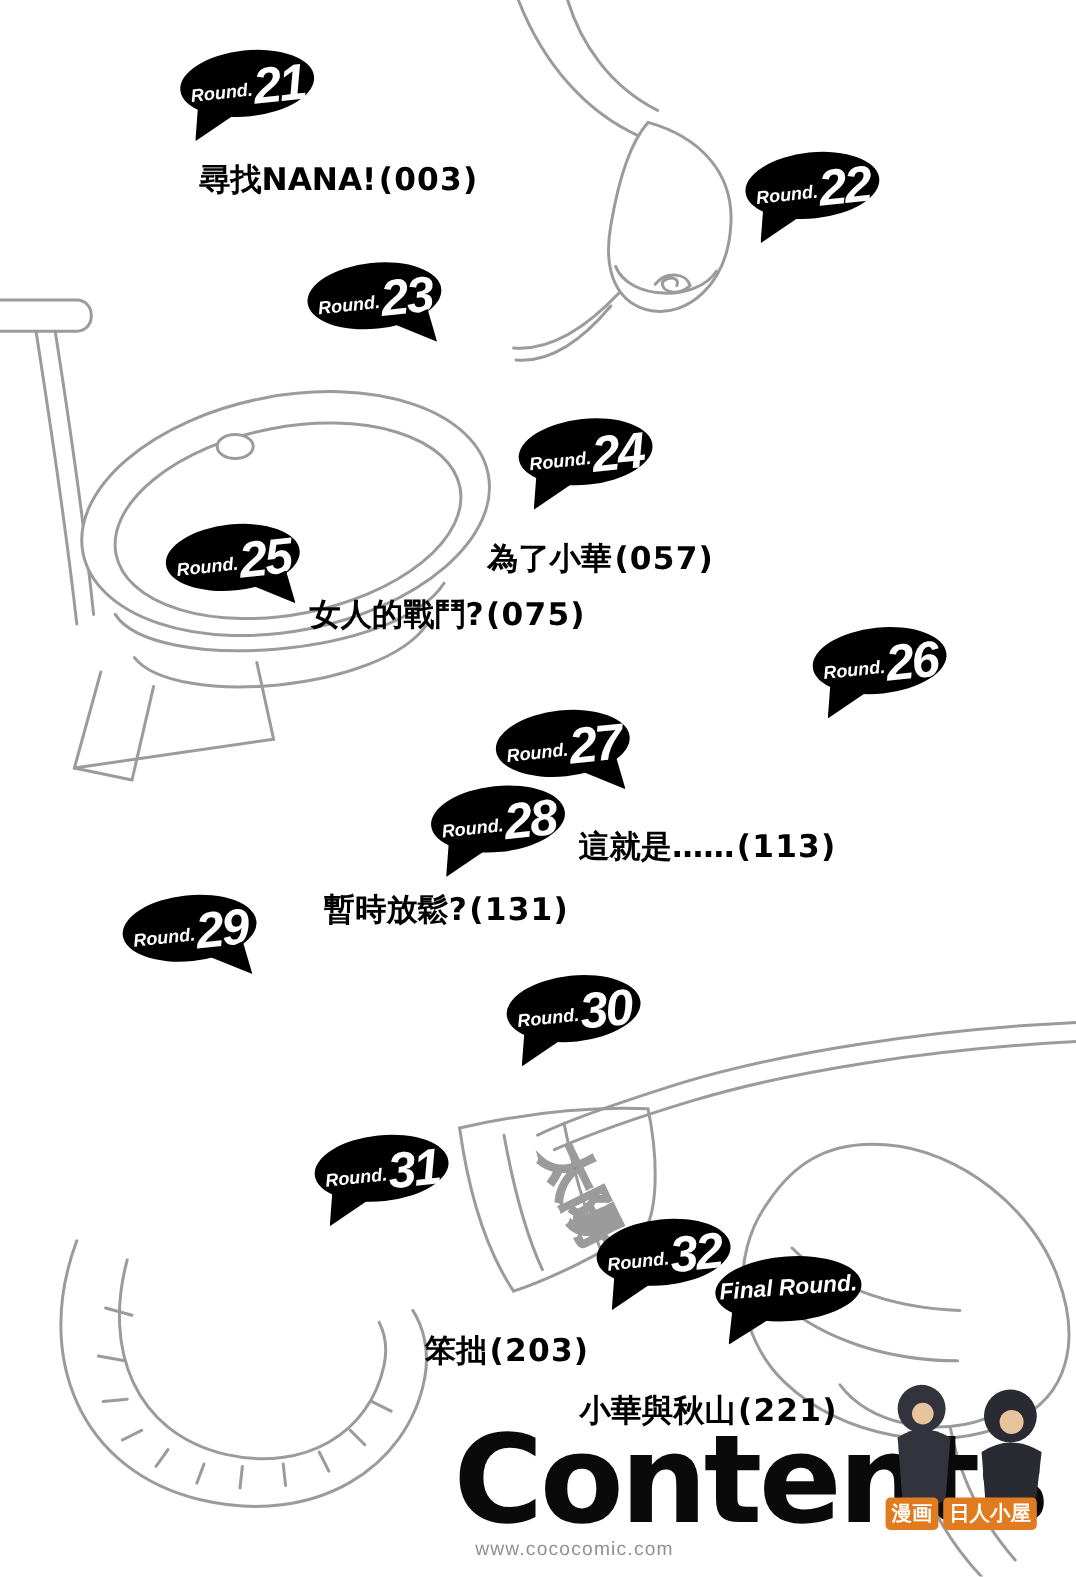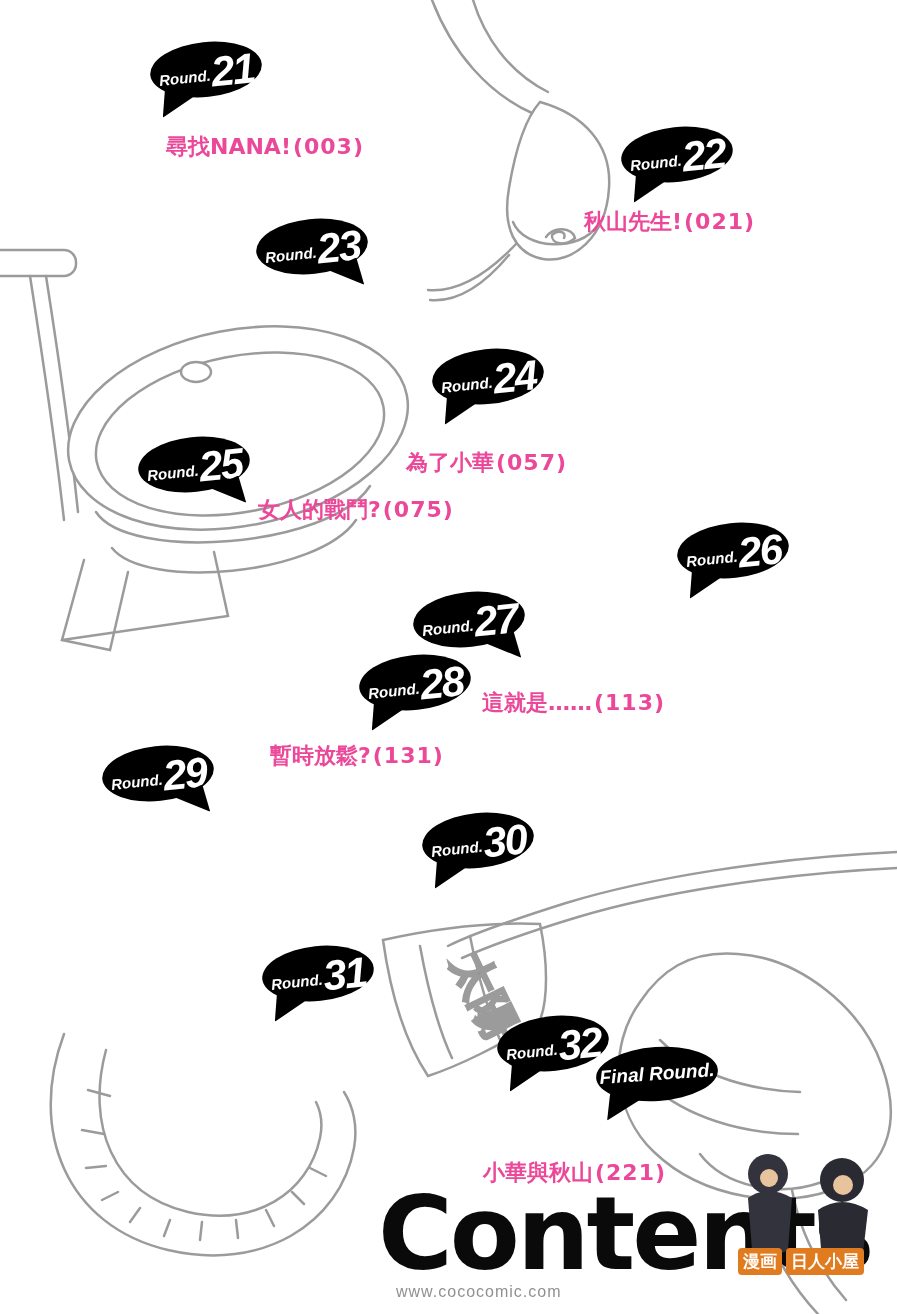--- a/index.html
+++ b/index.html
@@ -14,21 +14,21 @@
           transform:rotate(-6deg);z-index:2;}
   .rp{font-size:15px;font-weight:bold;font-style:italic;margin:0 1px 13px 0;white-space:nowrap;}
   .rn{font-size:42px;font-weight:bold;font-style:italic;letter-spacing:-2px;line-height:1;margin-bottom:3px;}
   .tail{position:absolute;width:34px;height:28px;background:#000;bottom:-16px;}
   .bl{left:8px;clip-path:polygon(15% 0,100% 35%,0 100%);}
   .br{right:8px;clip-path:polygon(0 35%,85% 0,100% 100%);}
   .final{width:122px;height:54px;align-items:center;transform:rotate(-4deg);}
   .final .rp{font-size:19px;margin:0;}
 
   
-  .ctitle{position:absolute;font-weight:bold;font-size:22px;color:#ec4899;white-space:nowrap;
+  .ctitle{position:absolute;font-weight:bold;font-size:26px;color:#000000;white-space:nowrap;
           z-index:2;font-family:"DejaVu Sans","Liberation Sans",sans-serif;}
   .pg{margin-left:2px;letter-spacing:1px;}
 
   .contents{position:absolute;left:378px;top:1188px;font-size:102px;font-weight:bold;
             color:#0a0a0a;letter-spacing:-3px;line-height:0.9;z-index:2;
             font-family:"DejaVu Sans",sans-serif;}
   .url{position:absolute;left:396px;top:1283px;font-size:16px;color:#909090;
        letter-spacing:1px;z-index:2;}
 
   .wmfig{position:absolute;left:726px;top:1140px;z-index:3;}
@@ -153,34 +153,34 @@
   </div>
   <div class="bubble final" style="left:596px;top:1047px">
     <span class="tail bl"></span>
     <span class="rp">Final Round.</span>
     <span class="rn"></span>
   </div>
 
   <div class="ctitle" style="left:166px;top:132px">
     <span>尋找NANA!</span><span class="pg">(003)</span>
   </div>
-  <div class="ctitle" style="left:584px;top:207px">
-    <span>秋山先生!</span><span class="pg">(021)</span>
-  </div>
   <div class="ctitle" style="left:406px;top:448px">
     <span>為了小華</span><span class="pg">(057)</span>
   </div>
   <div class="ctitle" style="left:258px;top:495px">
     <span>女人的戰鬥?</span><span class="pg">(075)</span>
   </div>
   <div class="ctitle" style="left:482px;top:688px">
     <span>這就是……</span><span class="pg">(113)</span>
   </div>
   <div class="ctitle" style="left:270px;top:741px">
     <span>暫時放鬆?</span><span class="pg">(131)</span>
+  </div>
+  <div class="ctitle" style="left:354px;top:1108px">
+    <span>笨拙</span><span class="pg">(203)</span>
   </div>
   <div class="ctitle" style="left:483px;top:1158px">
     <span>小華與秋山</span><span class="pg">(221)</span>
   </div>
 
   <div class="contents">Contents</div>
 
   <div class="url">www.cococomic.com</div>
 
   <svg class="wmfig" width="165" height="130" viewBox="0 0 165 130">

